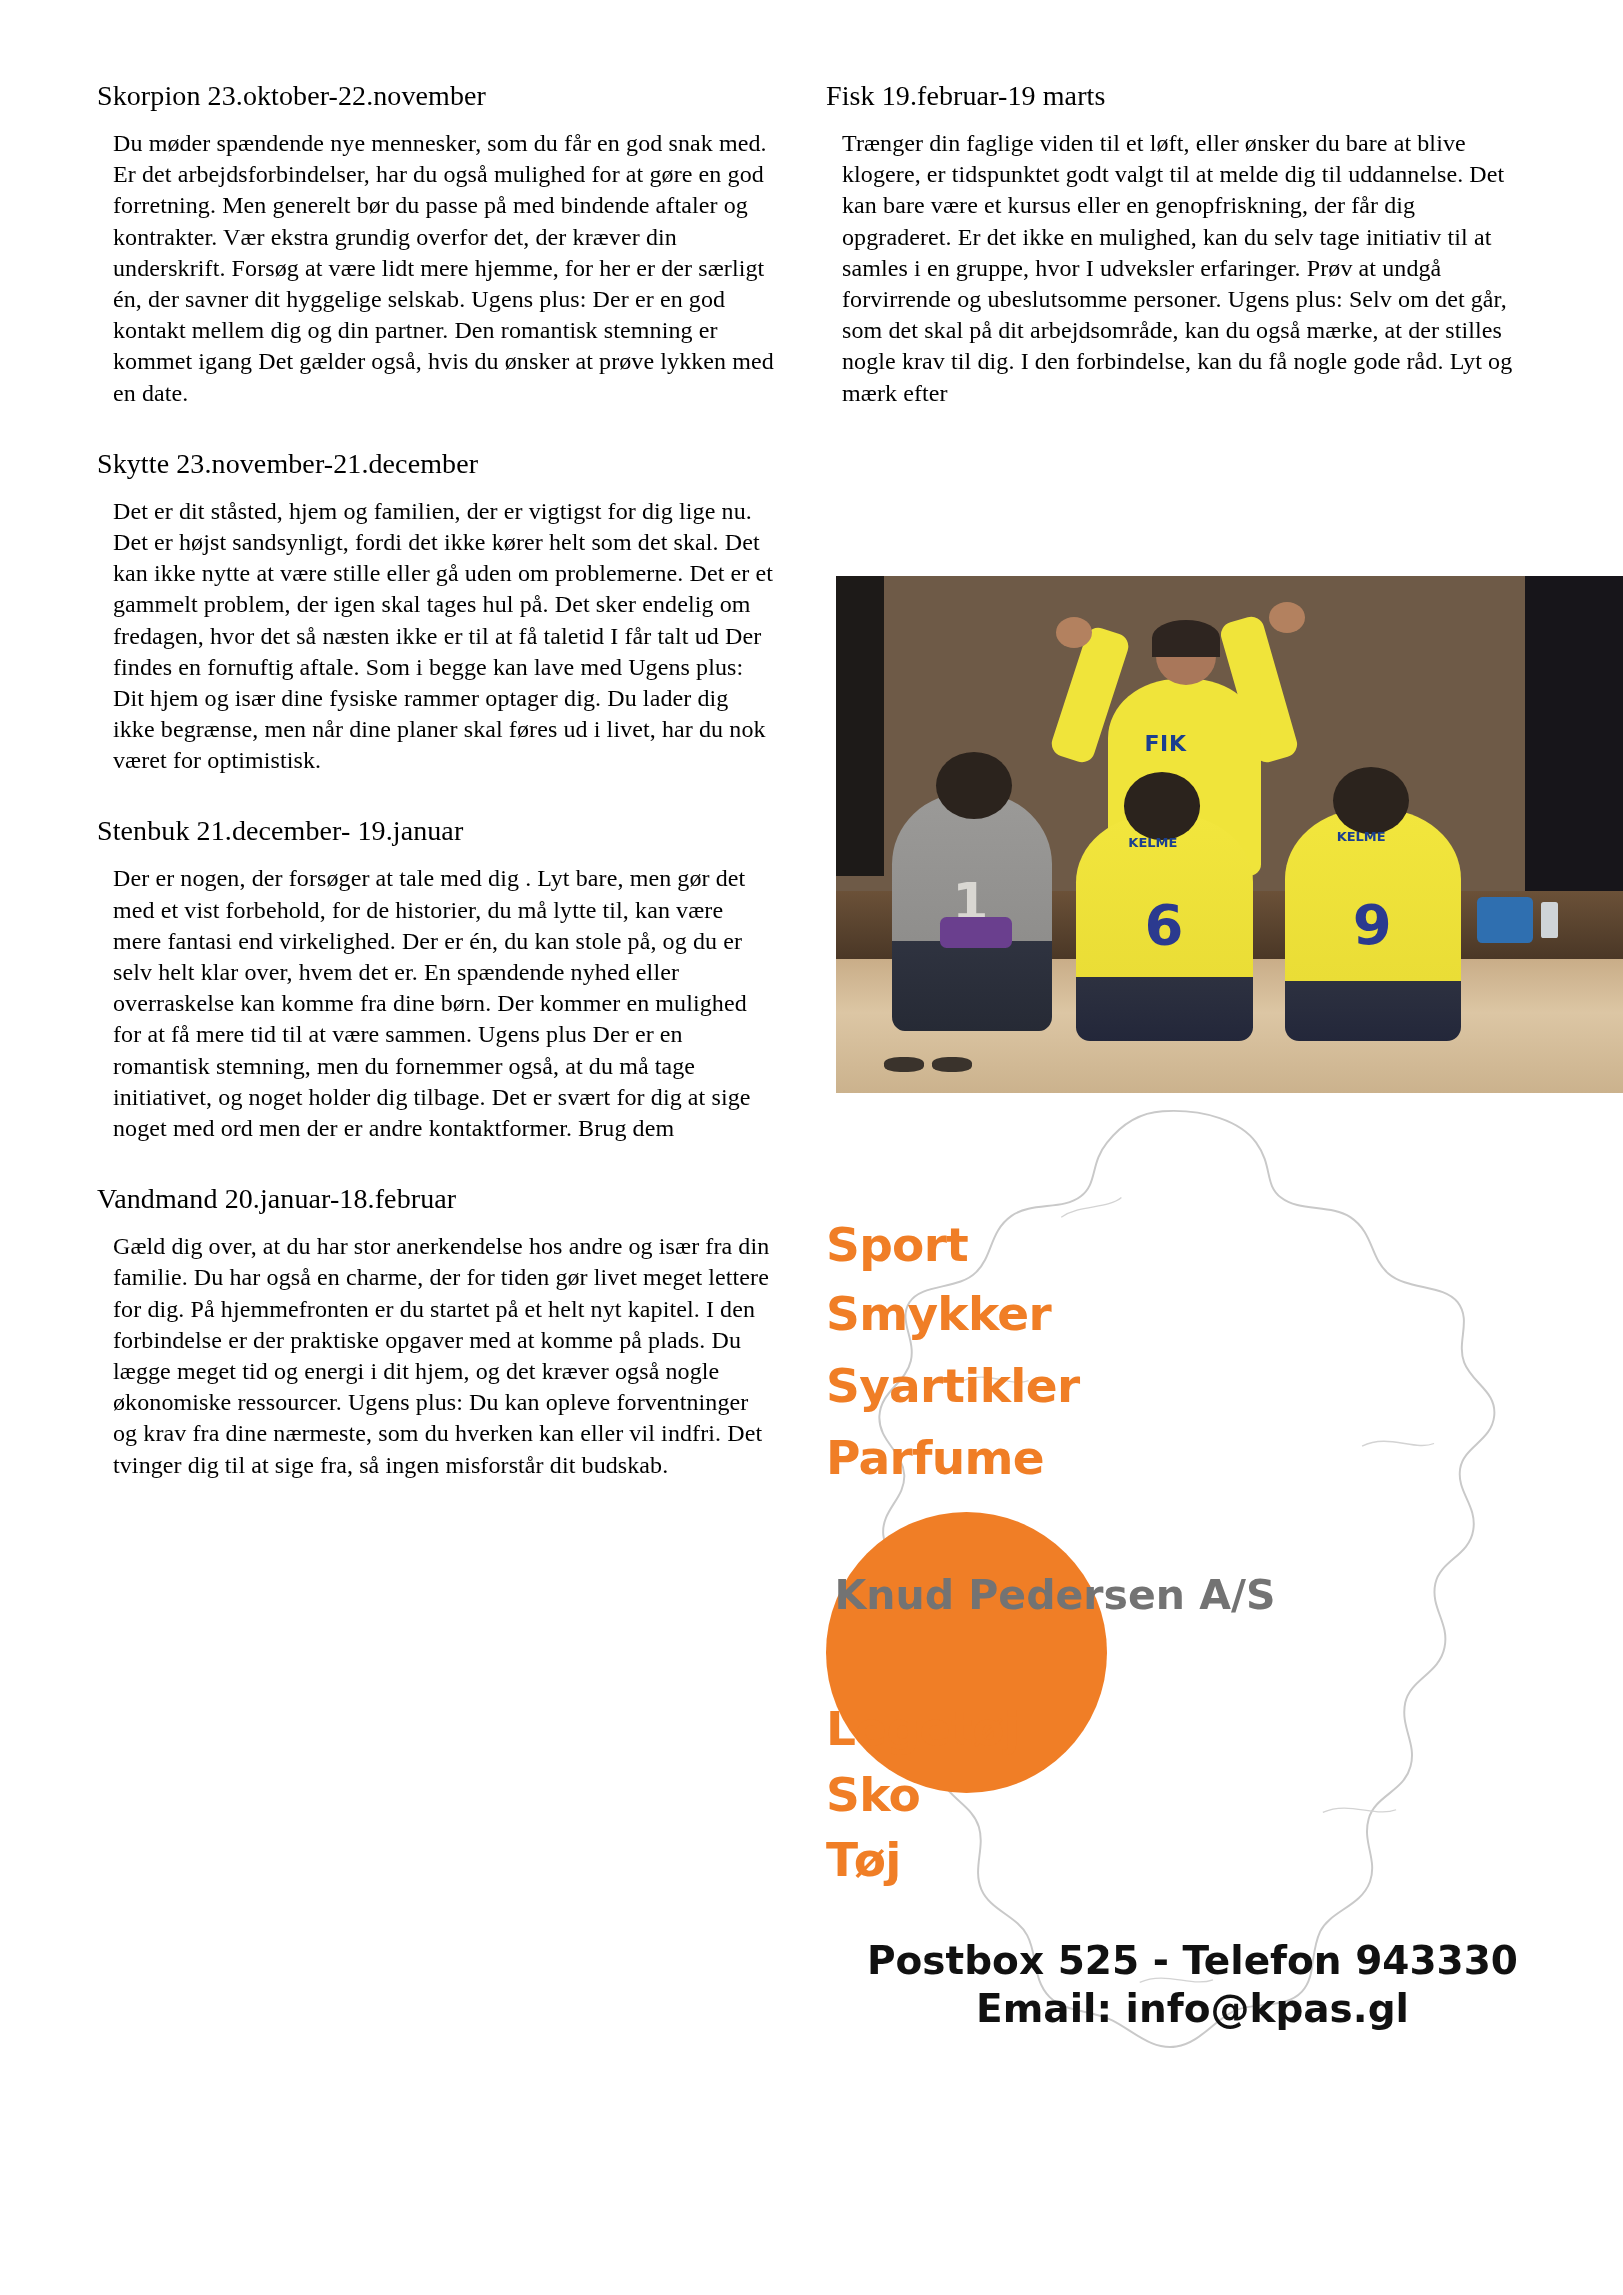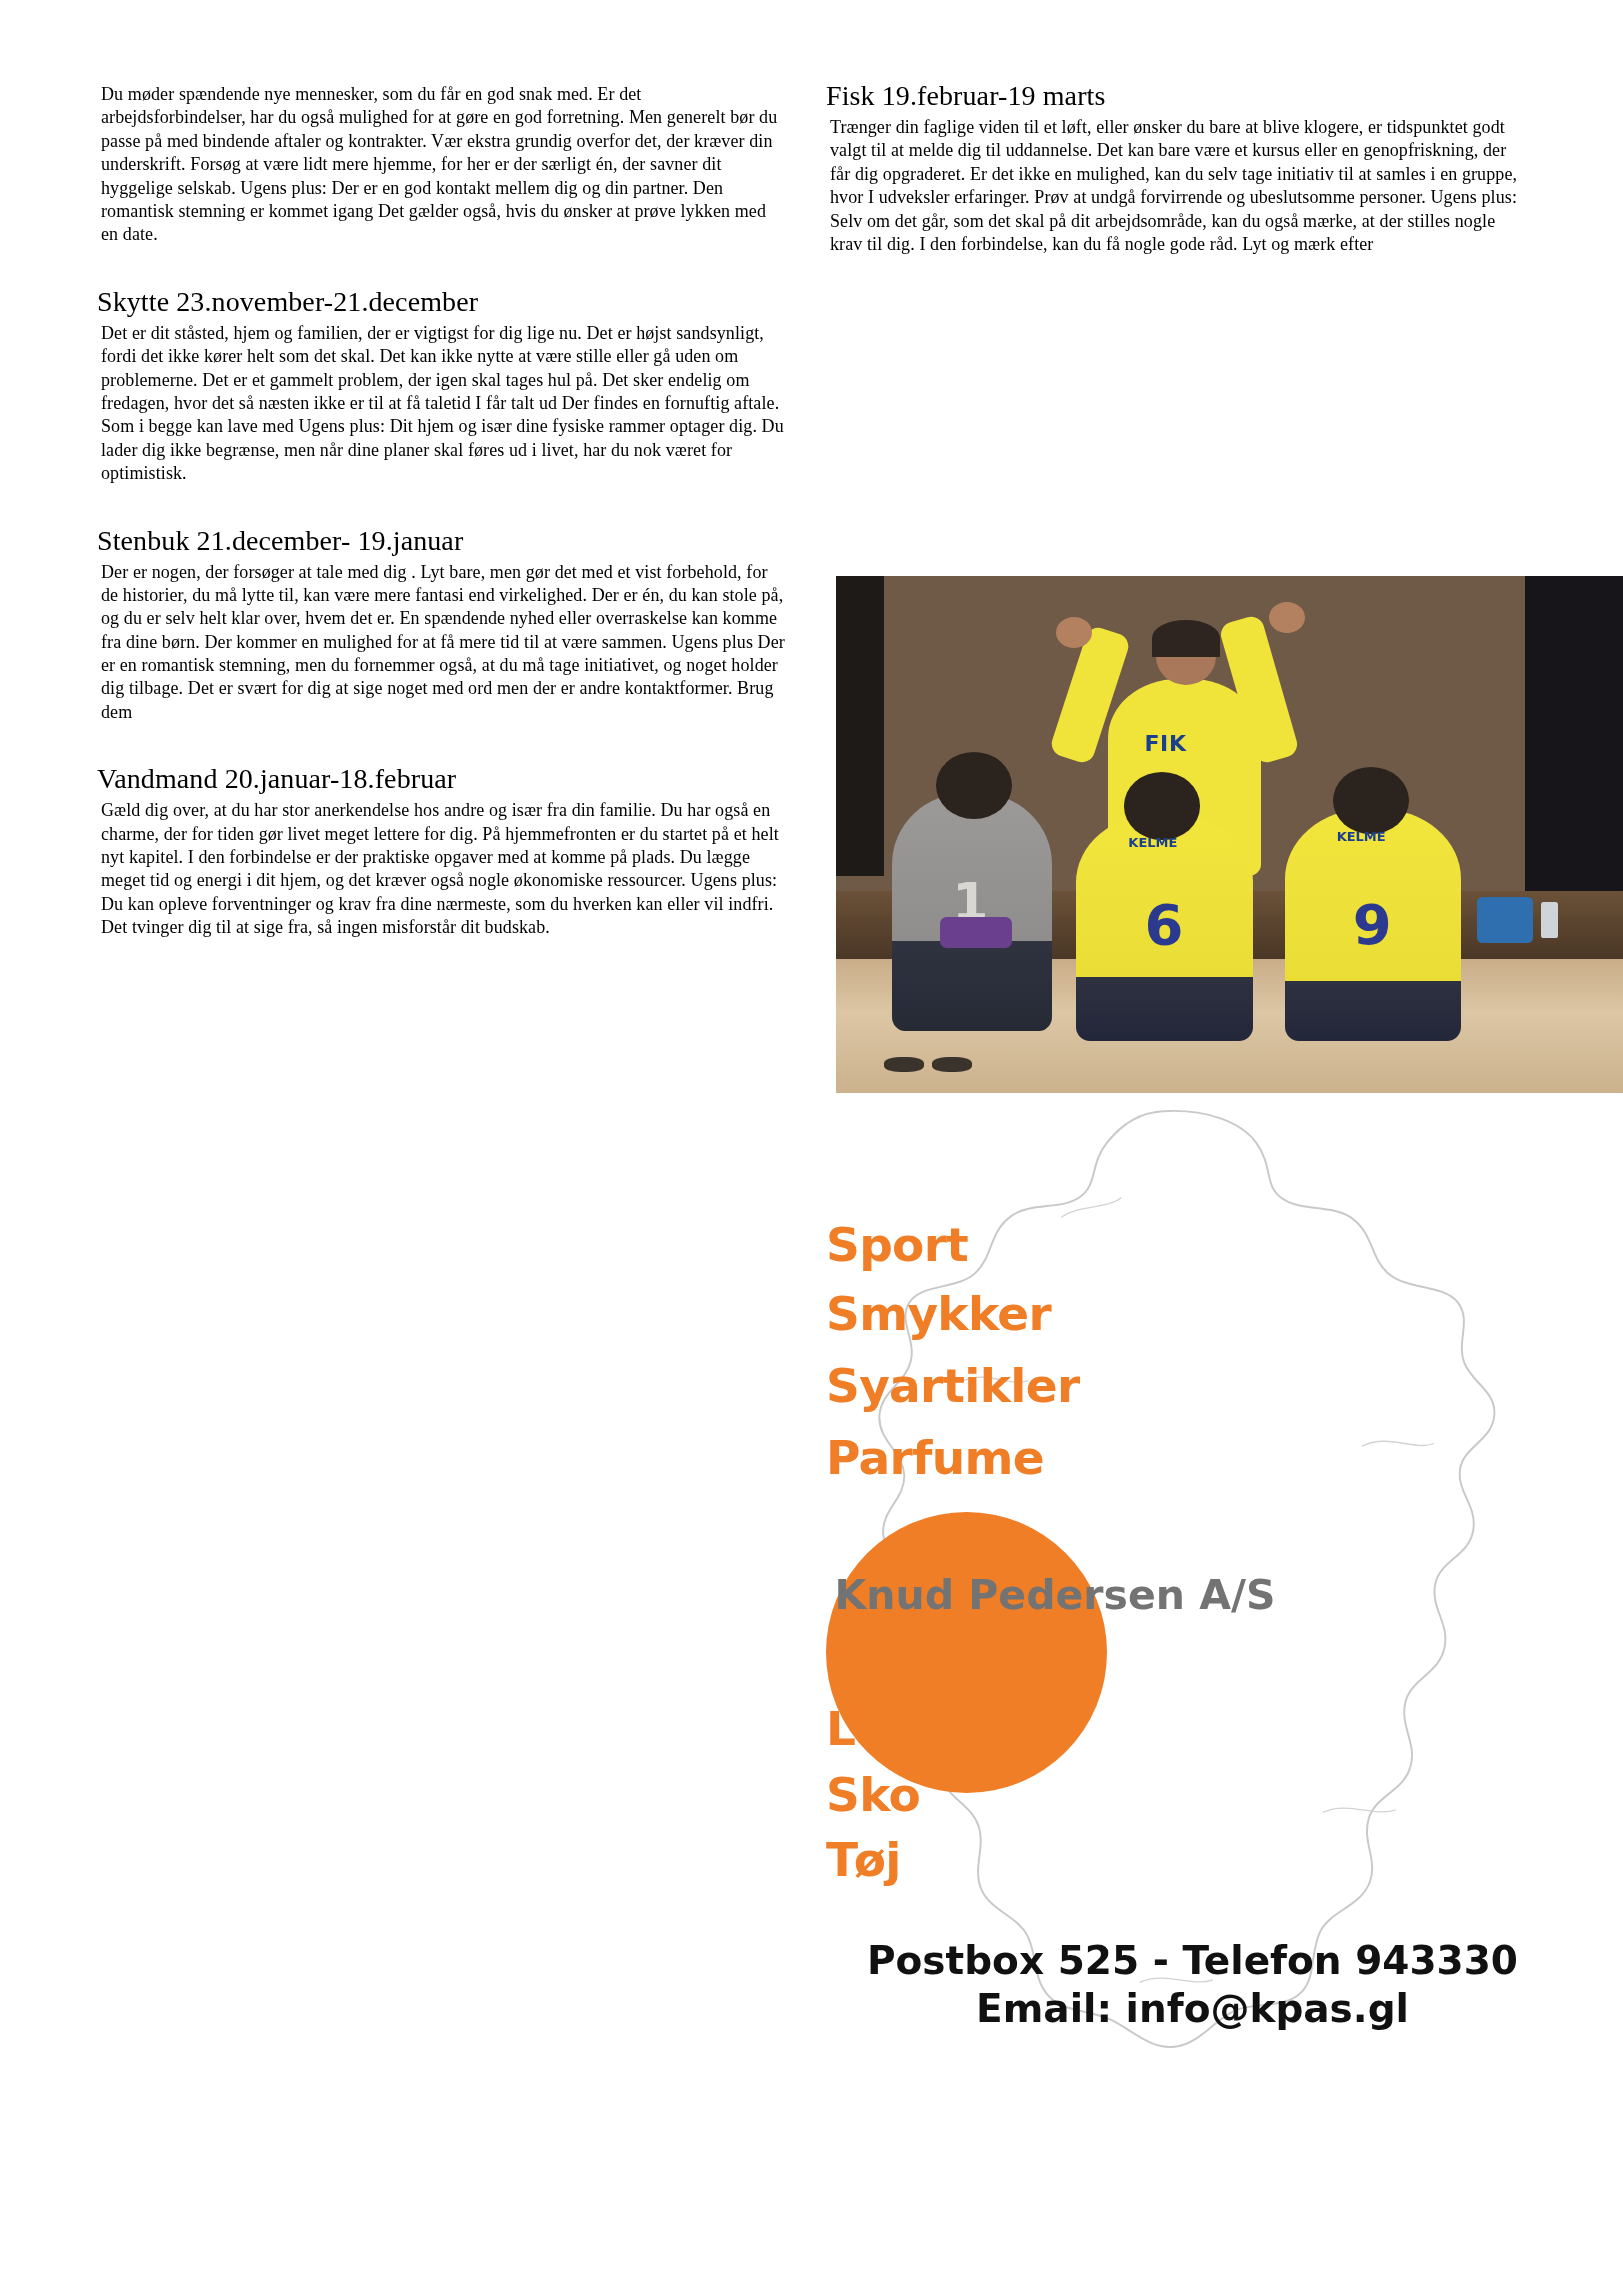--- a/index.html
+++ b/index.html
@@ -34,23 +34,23 @@
 
   .sign-title {
     font-size: 28px;
     line-height: 1.18;
     margin: 0 0 3.9px 0;
     font-weight: 400;
     letter-spacing: 0.1px;
   }
 
   .sign-body {
-    font-size: 18px;
+    font-size: 24px;
     line-height: 1.30;
-    margin: 4px;
+    margin: 16px;
     text-align: left;
     letter-spacing: 0.1px;
   }
 
   
   .photo {
     position: absolute;
     left: 836px;
     top: 576px;
     width: 801px;
@@ -218,20 +218,21 @@
   }
 </style>
 </head>
 <body>
 
 <div class="page">
 
   <div class="col col-left">
 
     <div class="horoscope">
+      <h2 class="sign-title">Skorpion 23.oktober-22.november</h2>
       <p class="sign-body">Du møder spændende nye mennesker, som du  får en god snak med. Er det arbejdsforbindelser, har du også mulighed for at gøre en god forretning. Men generelt bør du passe på med bindende aftaler og kontrakter. Vær ekstra grundig overfor det, der kræver din underskrift. Forsøg at være lidt mere hjemme, for her er der særligt én, der savner dit hyggelige selskab. Ugens plus: Der er en god kontakt mellem dig og din partner. Den romantisk stemning er kommet igang Det gælder også, hvis du ønsker at prøve lykken med en date.</p>
     </div>
 
     <div class="horoscope">
       <h2 class="sign-title">Skytte 23.november-21.december</h2>
       <p class="sign-body">Det er dit ståsted, hjem og familien, der er vigtigst for dig lige nu. Det er højst sandsynligt, fordi det ikke kører helt som det skal. Det kan ikke nytte at være stille eller gå uden om problemerne. Det er et gammelt  problem, der igen skal tages hul på. Det sker endelig om fredagen, hvor det så næsten ikke er til at få  taletid I får talt ud  Der findes en fornuftig aftale. Som i begge kan lave med
 Ugens plus: Dit hjem og især dine fysiske rammer optager dig. Du lader dig ikke begrænse, men når dine planer skal føres ud i livet, har du nok været for optimistisk.</p>
     </div>
 
     <div class="horoscope">

